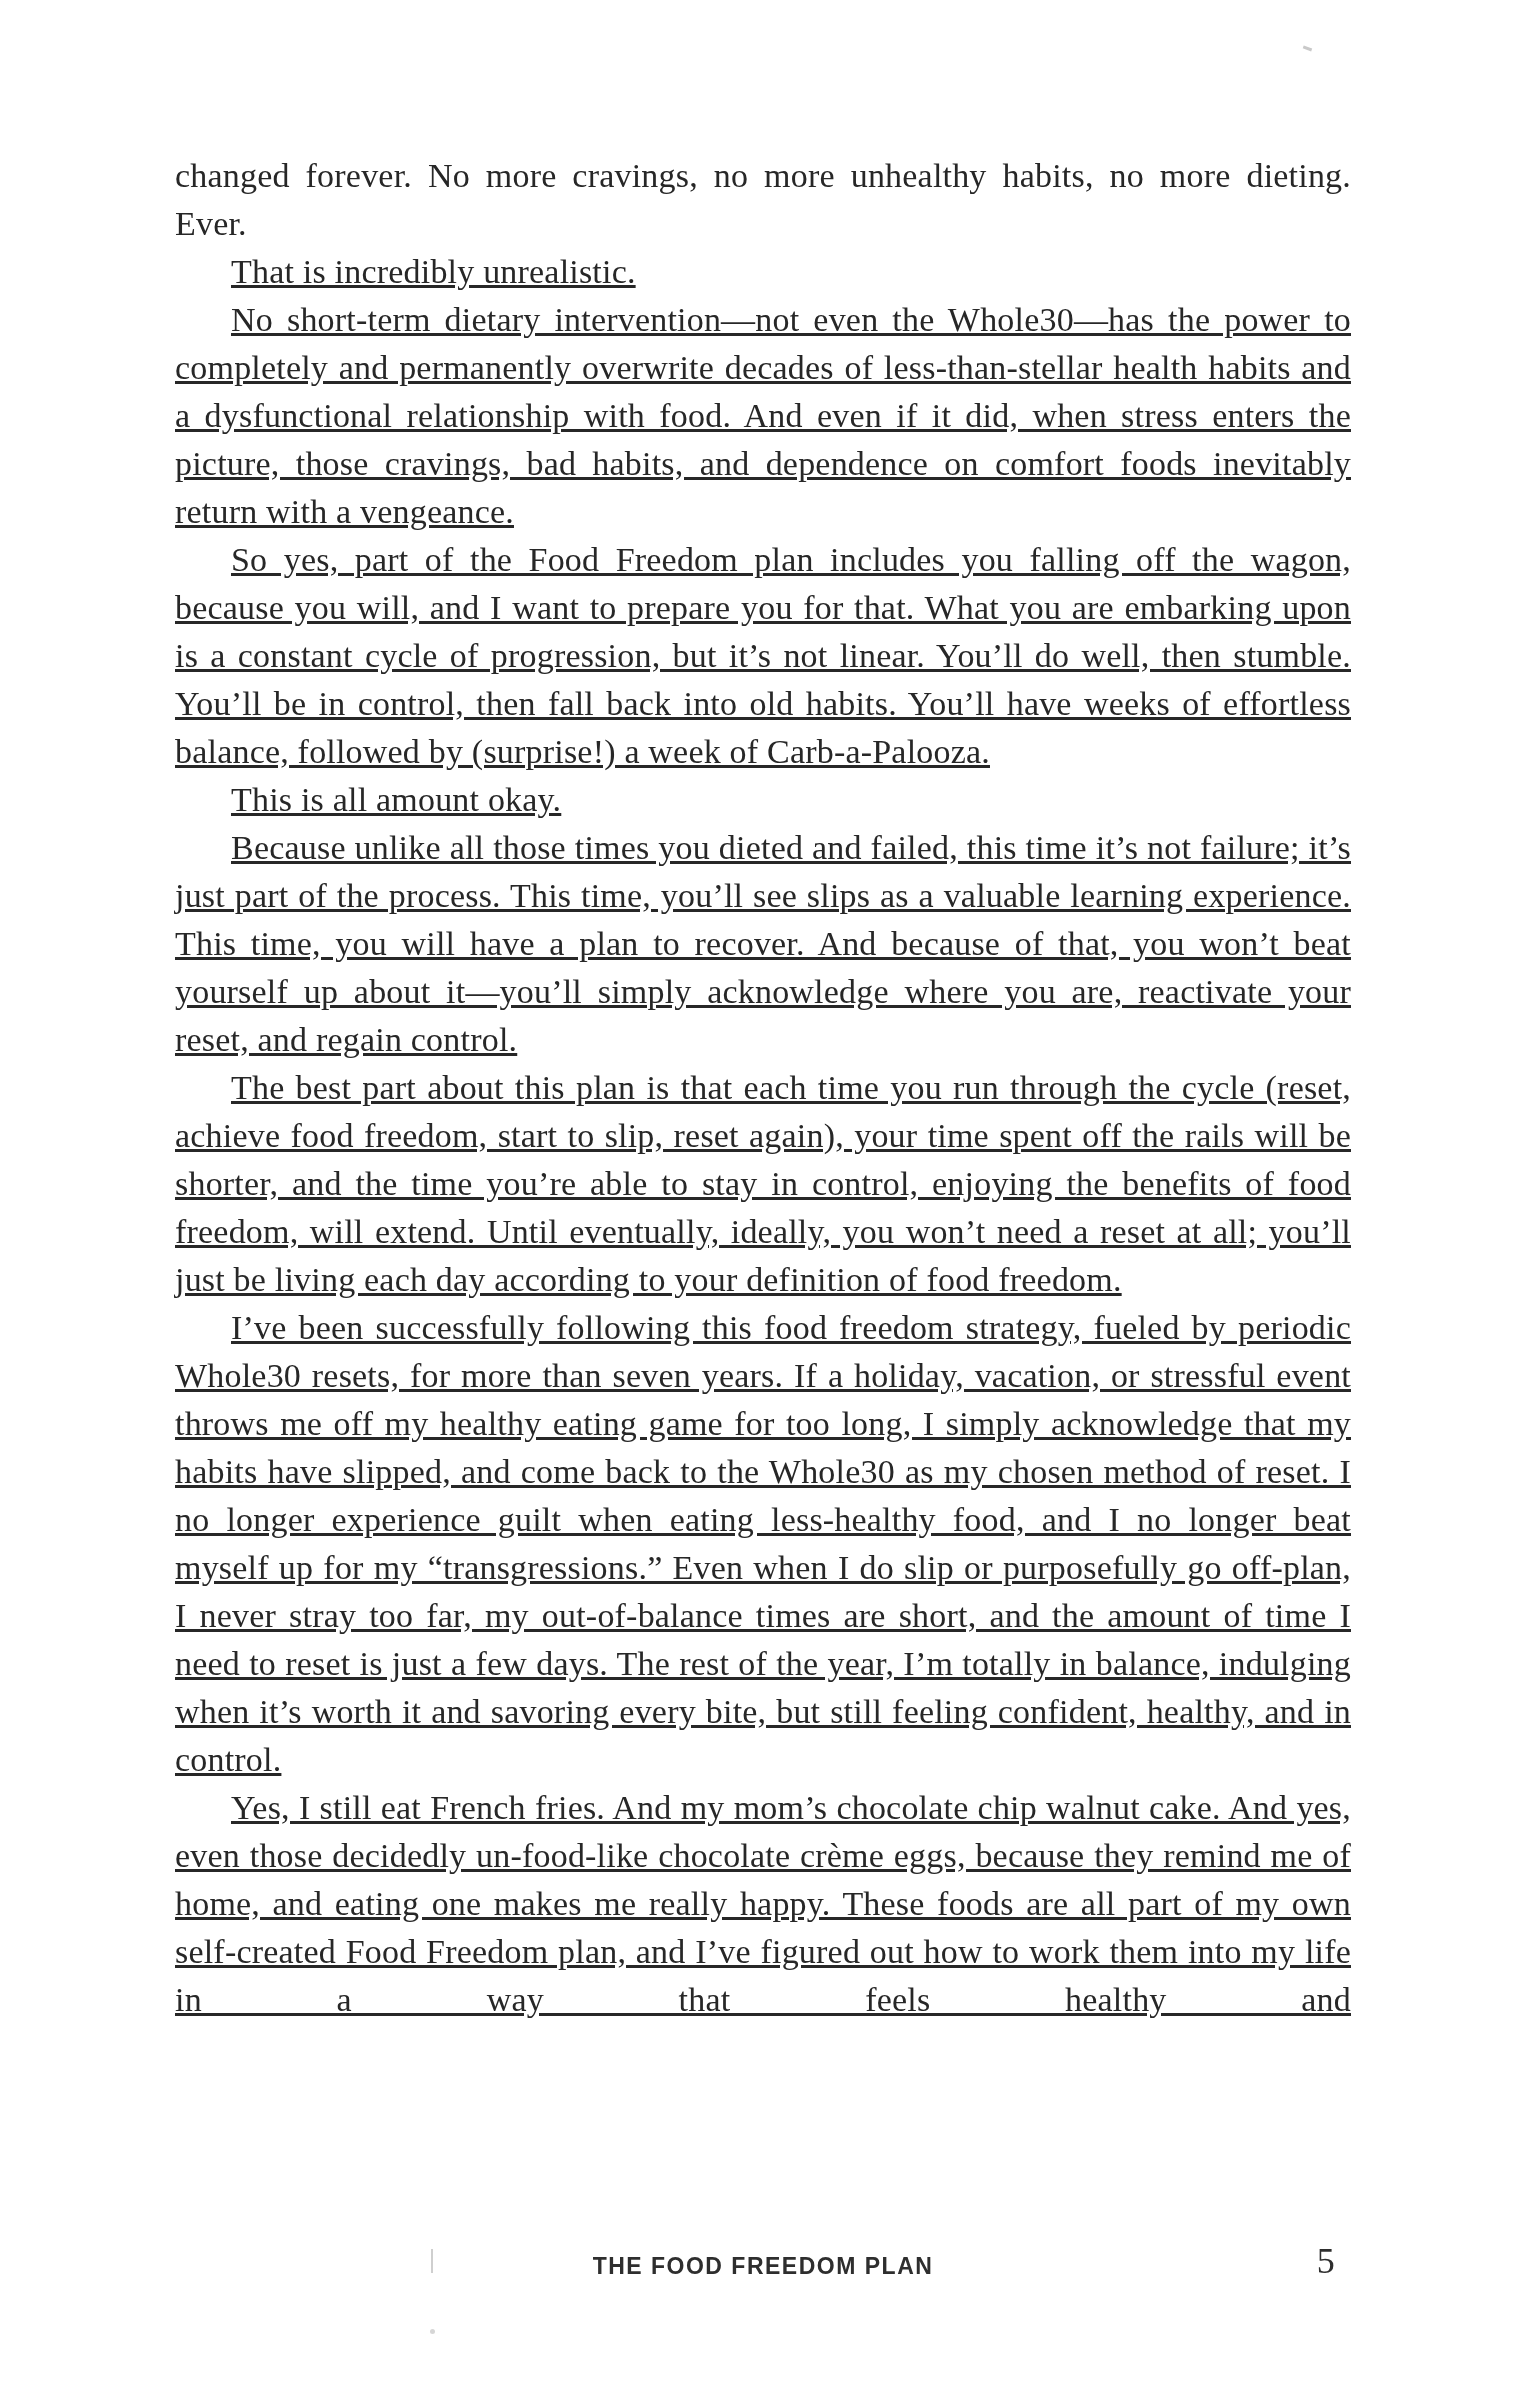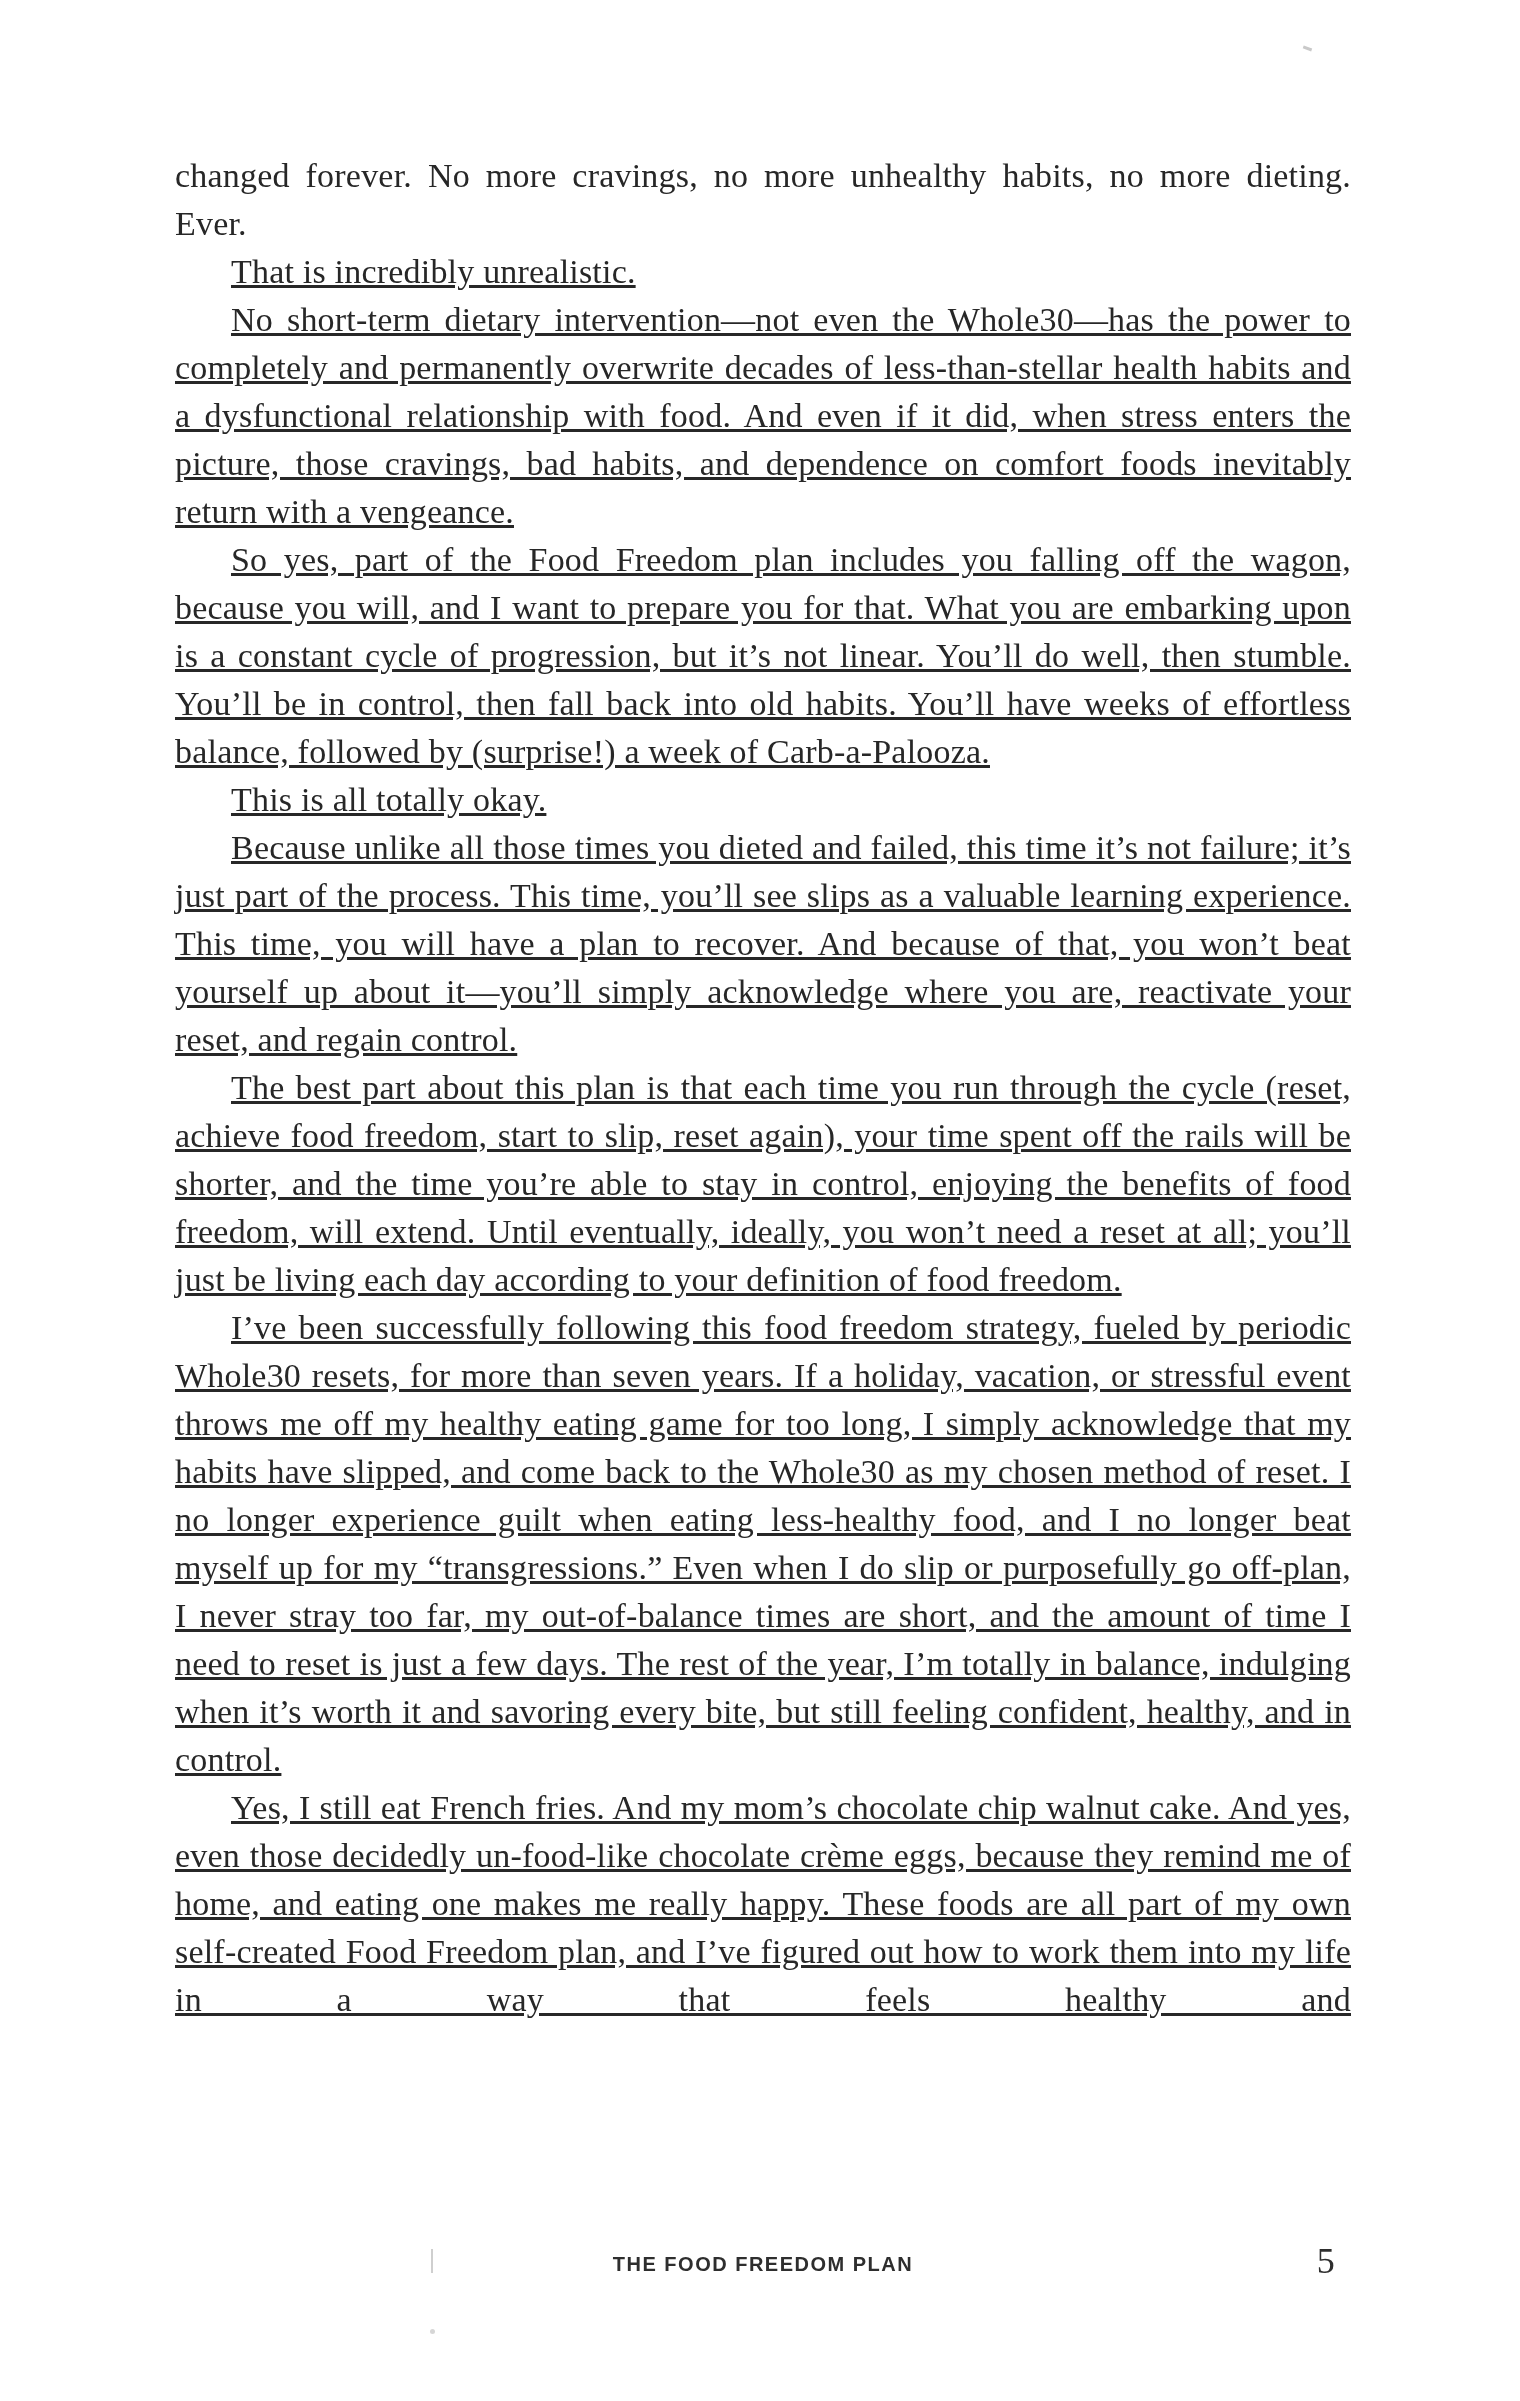--- a/index.html
+++ b/index.html
@@ -46,21 +46,21 @@
     height: 51px;
   }
   .running-head {
     position: absolute;
     left: 0;
     right: 0;
     top: 12.7px;
     text-align: center;
     font-family: "Liberation Sans", sans-serif;
     font-weight: bold;
-    font-size: 20px;
+    font-size: 23px;
     letter-spacing: 1.5px;
     color: #2e2e2e;
   }
   .page-number {
     position: absolute;
     right: 16.3px;
     top: 0;
     font-family: "Liberation Serif", serif;
     font-size: 36px;
     color: #2e2e2e;
@@ -98,21 +98,21 @@
 
 <div class="page">
 
   <div class="speck-1"></div>
 
   <div class="text-block">
     <p class="no-indent">changed forever. No more cravings, no more unhealthy habits, no more dieting. Ever.</p>
     <p class="indent">That is incredibly unrealistic.</p>
     <p class="indent">No short-term dietary intervention—not even the Whole30—has the power to completely and permanently overwrite decades of less-than-stellar health habits and a dysfunctional relationship with food. And even if it did, when stress enters the picture, those cravings, bad habits, and dependence on comfort foods inevitably return with a vengeance.</p>
     <p class="indent">So yes, part of the Food Freedom plan includes you falling off the wagon, because you will, and I want to prepare you for that. What you are embarking upon is a constant cycle of progression, but it’s not linear. You’ll do well, then stumble. You’ll be in control, then fall back into old habits. You’ll have weeks of effortless balance, followed by (surprise!) a week of Carb-a-Palooza.</p>
-    <p class="indent">This is all totally okay.</p>
+    <p class="indent">This is all amount okay.</p>
     <p class="indent">Because unlike all those times you dieted and failed, this time it’s not failure; it’s just part of the process. This time, you’ll see slips as a valuable learning experience. This time, you will have a plan to recover. And because of that, you won’t beat yourself up about it—you’ll simply acknowledge where you are, reactivate your reset, and regain control.</p>
     <p class="indent">The best part about this plan is that each time you run through the cycle (reset, achieve food freedom, start to slip, reset again), your time spent off the rails will be shorter, and the time you’re able to stay in control, enjoying the benefits of food freedom, will extend. Until eventually, ideally, you won’t need a reset at all; you’ll just be living each day according to your definition of food freedom.</p>
     <p class="indent">I’ve been successfully following this food freedom strategy, fueled by periodic Whole30 resets, for more than seven years. If a holiday, vacation, or stressful event throws me off my healthy eating game for too long, I simply acknowledge that my habits have slipped, and come back to the Whole30 as my chosen method of reset. I no longer experience guilt when eating less-healthy food, and I no longer beat myself up for my “transgressions.” Even when I do slip or purposefully go off-plan, I never stray too far, my out-of-balance times are short, and the amount of time I need to reset is just a few days. The rest of the year, I’m totally in balance, indulging when it’s worth it and savoring every bite, but still feeling confident, healthy, and in control.</p>
     <p class="indent continues">Yes, I still eat French fries. And my mom’s chocolate chip walnut cake. And yes, even those decidedly un-food-like chocolate crème eggs, because they remind me of home, and eating one makes me really happy. These foods are all part of my own self-created Food Freedom plan, and I’ve figured out how to work them into my life in a way that feels healthy and</p>
   </div>
 
   <div class="footer">
     <span class="running-head">THE FOOD FREEDOM PLAN</span>
     <span class="page-number">5</span>
   </div>

